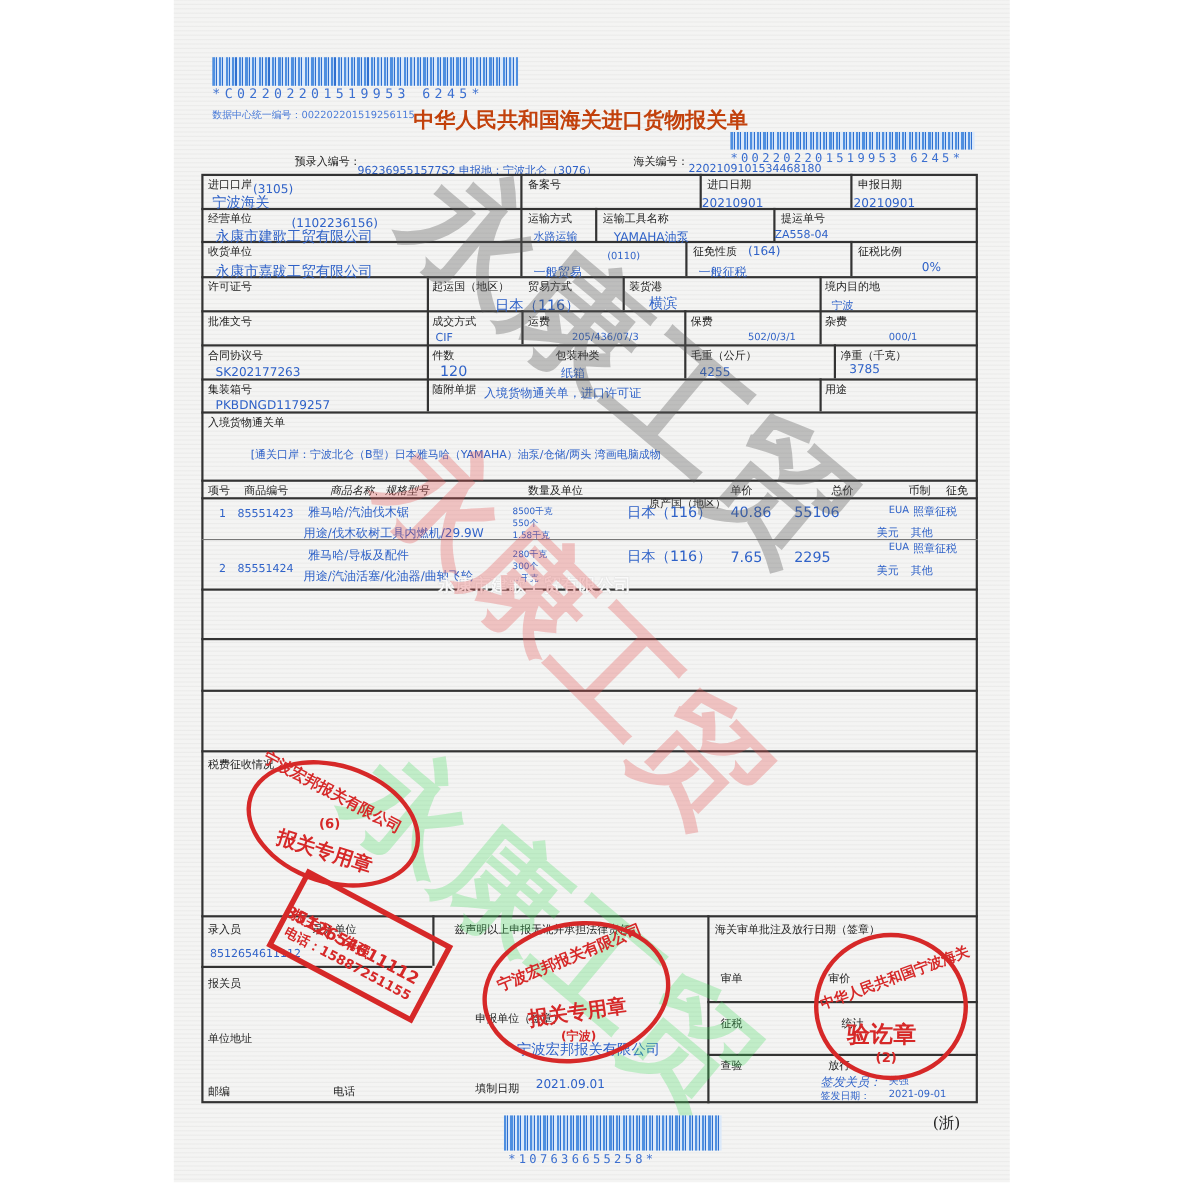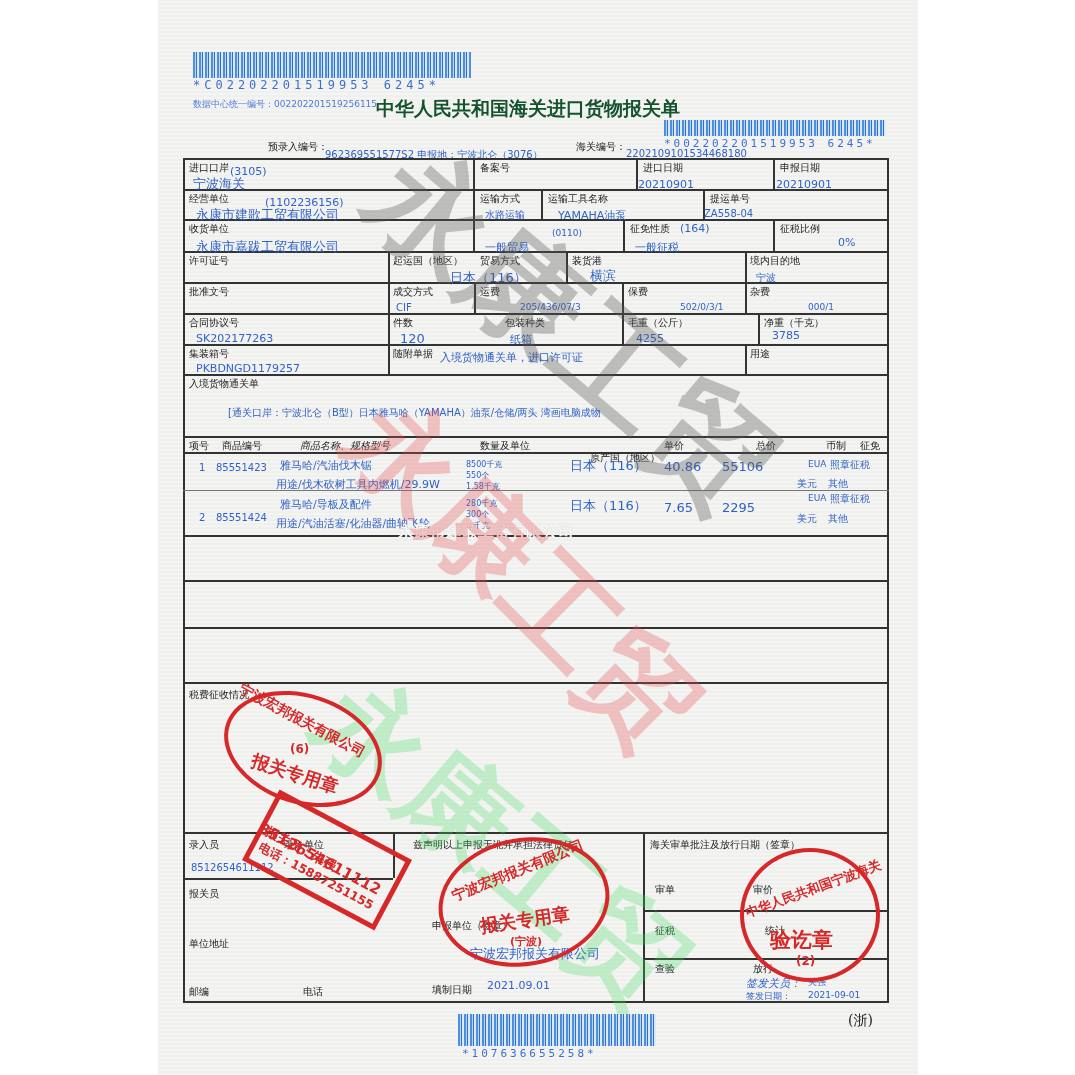--- a/index.html
+++ b/index.html
@@ -4,21 +4,21 @@
 <style>
   html,body{margin:0;padding:0;background:#ffffff;}
   body{width:1075px;height:1075px;position:relative;overflow:hidden;font-family:"DejaVu Serif",serif;}
   .paper{position:absolute;left:158px;top:0;width:760px;height:1075px;
     background:repeating-linear-gradient(0deg,#f4f4f3 0px,#f4f4f3 2px,#ebebea 3px,#f4f4f3 4px);}
   .abs{position:absolute;}
   .barcode{position:absolute;height:26px;
     background:repeating-linear-gradient(90deg,#4f8fe0 0px,#4f8fe0 2px,#bcd6f5 2px,#bcd6f5 3px,#2f6fcf 3px,#2f6fcf 4px,#dbe9fa 4px,#dbe9fa 6px);}
   .bc-text{position:absolute;color:#3b6fd0;font-family:"DejaVu Sans Mono",monospace;font-size:12px;letter-spacing:4px;}
   .small-blue{color:#4a7bd8;font-size:9px;font-family:"DejaVu Sans",sans-serif;}
-  .title{position:absolute;left:376px;top:96px;font-family:"DejaVu Sans",sans-serif;font-size:19px;font-weight:bold;color:#14532d;}
+  .title{position:absolute;left:376px;top:96px;font-family:"DejaVu Sans",sans-serif;font-size:19px;font-weight:bold;color:#c2410c;}
   .lbl{position:absolute;font-size:10px;color:#222;white-space:nowrap;}
   .val{position:absolute;font-size:11px;color:#2f62c8;white-space:nowrap;font-family:"DejaVu Sans",sans-serif;}
   .val.big{font-size:13px;}
   .hl{position:absolute;height:1.5px;background:#333;}
   .vl{position:absolute;width:1.5px;background:#333;}
   .frame{position:absolute;left:183px;top:158px;width:706px;height:845px;border:2px solid #333;box-sizing:border-box;}
   .stamp-oval{position:absolute;border:4px solid #d62828;border-radius:50%;box-sizing:border-box;}
   .stamp-text{position:absolute;color:#d62828;font-weight:bold;white-space:nowrap;font-family:"DejaVu Sans",sans-serif;}
   .wm{position:absolute;font-family:"DejaVu Sans",sans-serif;font-weight:bold;white-space:nowrap;pointer-events:none;}
 </style>

